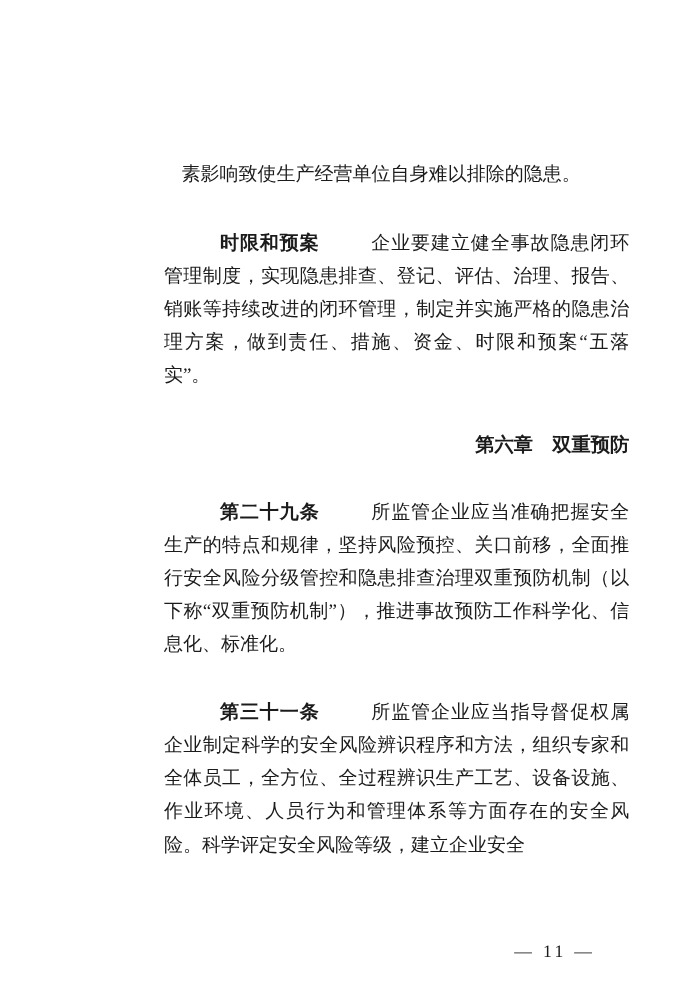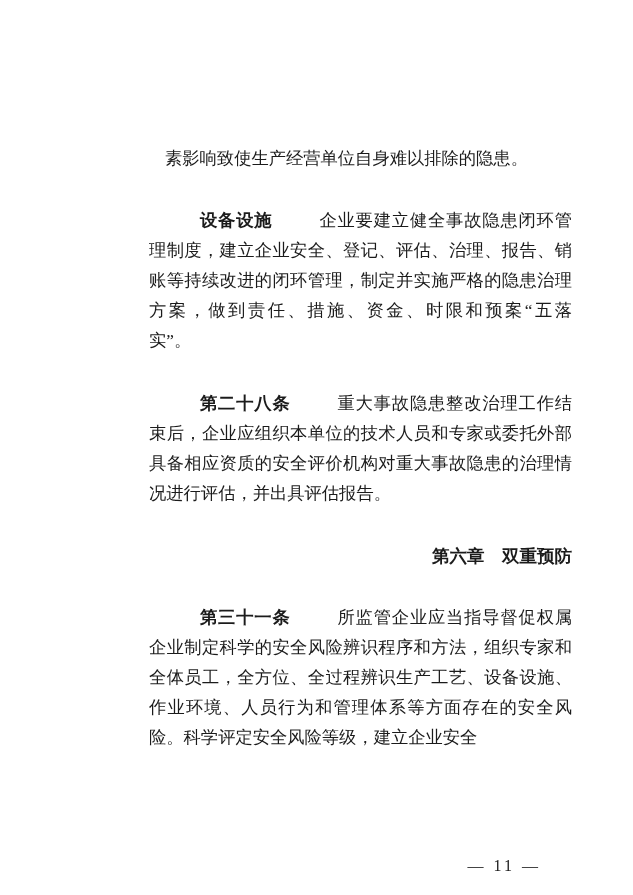--- a/index.html
+++ b/index.html
@@ -55,19 +55,19 @@
     color: #1b1b1b;
     white-space: nowrap;
   }
 </style>
 </head>
 <body>
 
 <div class="page">
   <div class="body-text">
       <p class="para"><span>素影响致使生产经营单位自身难以排除的隐患。</span></p>
-      <p class="para indent"><b class="lead">设备设施</b><span>企业要建立健全事故隐患闭环管理制度，建立企业安全、登记、评估、治理、报告、销账等持续改进的闭环管理，制定并实施严格的隐患治理方案，做到责任、措施、资金、时限和预案“五落实”。</span></p>
-      <p class="para indent"><b class="lead">第二十八条</b><span>重大事故隐患整改治理工作结束后，企业应组织本单位的技术人员和专家或委托外部具备相应资质的安全评价机构对重大事故隐患的治理情况进行评估，并出具评估报告。</span></p>
+      <p class="para indent"><b class="lead">时限和预案</b><span>企业要建立健全事故隐患闭环管理制度，实现隐患排查、登记、评估、治理、报告、销账等持续改进的闭环管理，制定并实施严格的隐患治理方案，做到责任、措施、资金、时限和预案“五落实”。</span></p>
       <h2 class="chapter">第六章　双重预防</h2>
+      <p class="para indent"><b class="lead">第二十九条</b><span>所监管企业应当准确把握安全生产的特点和规律，坚持风险预控、关口前移，全面推行安全风险分级管控和隐患排查治理双重预防机制（以下称“双重预防机制”），推进事故预防工作科学化、信息化、标准化。</span></p>
       <p class="para indent"><b class="lead">第三十一条</b><span>所监管企业应当指导督促权属企业制定科学的安全风险辨识程序和方法，组织专家和全体员工，全方位、全过程辨识生产工艺、设备设施、作业环境、人员行为和管理体系等方面存在的安全风险。科学评定安全风险等级，建立企业安全</span></p>
     </div>
   <div class="page-number">— 11 —</div>
 </div>
 
 </body></html>

